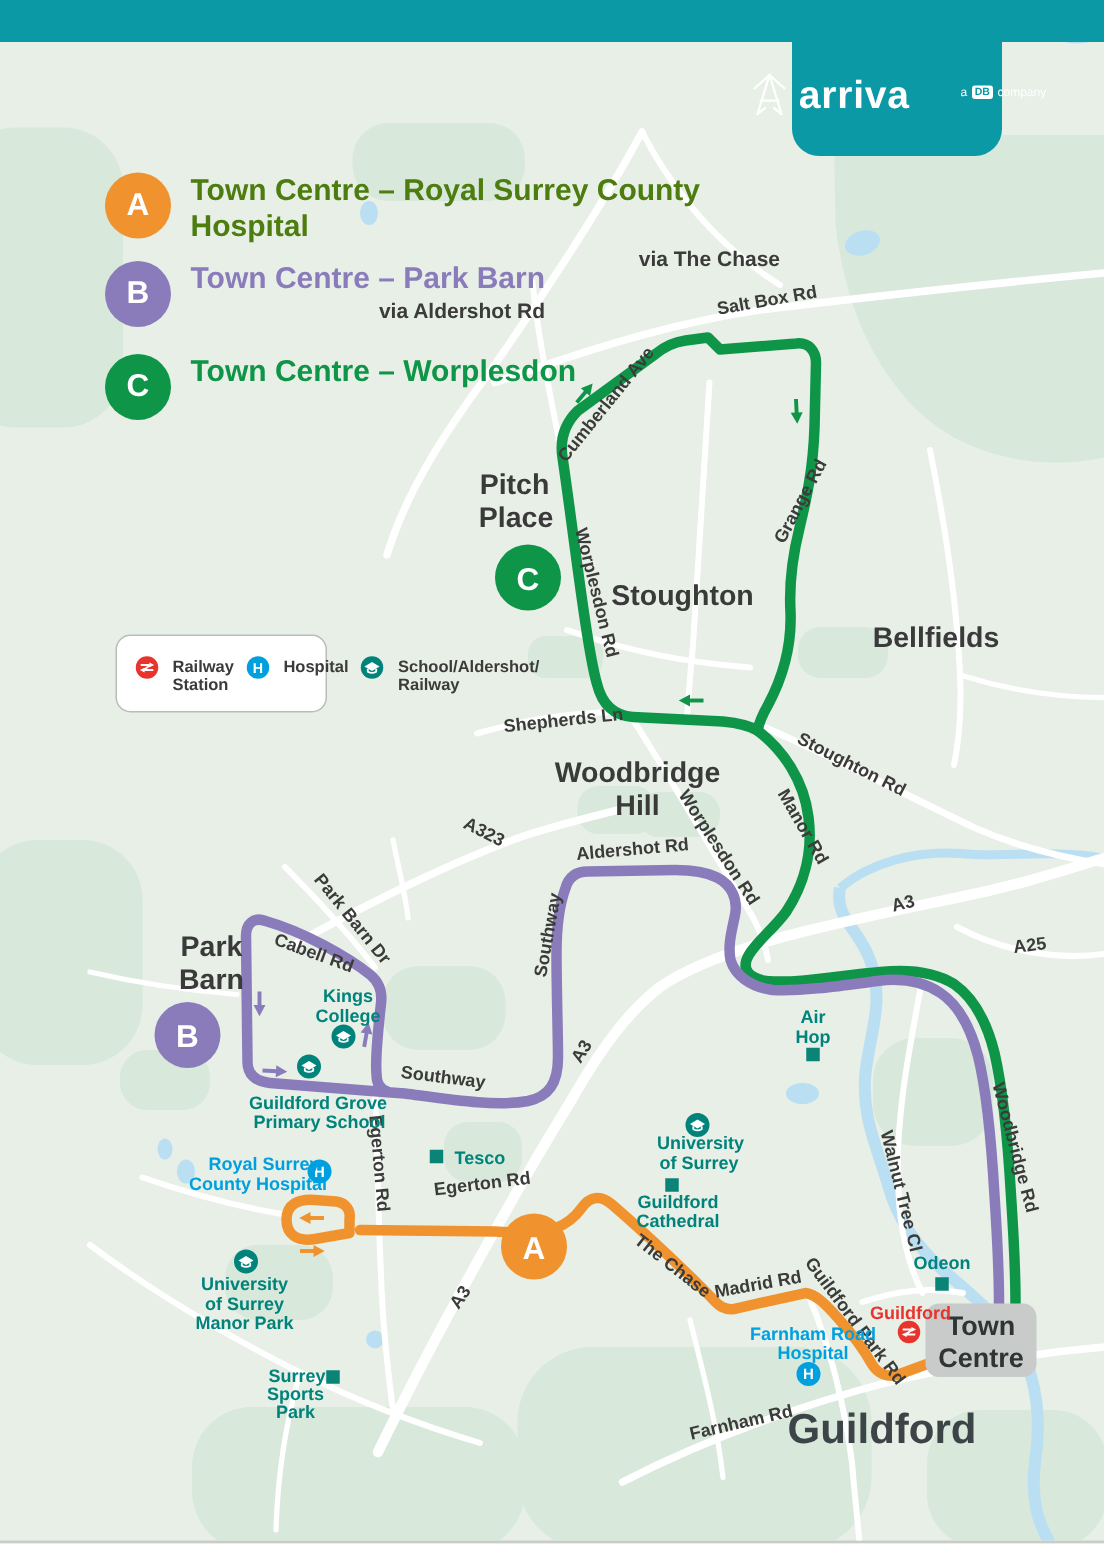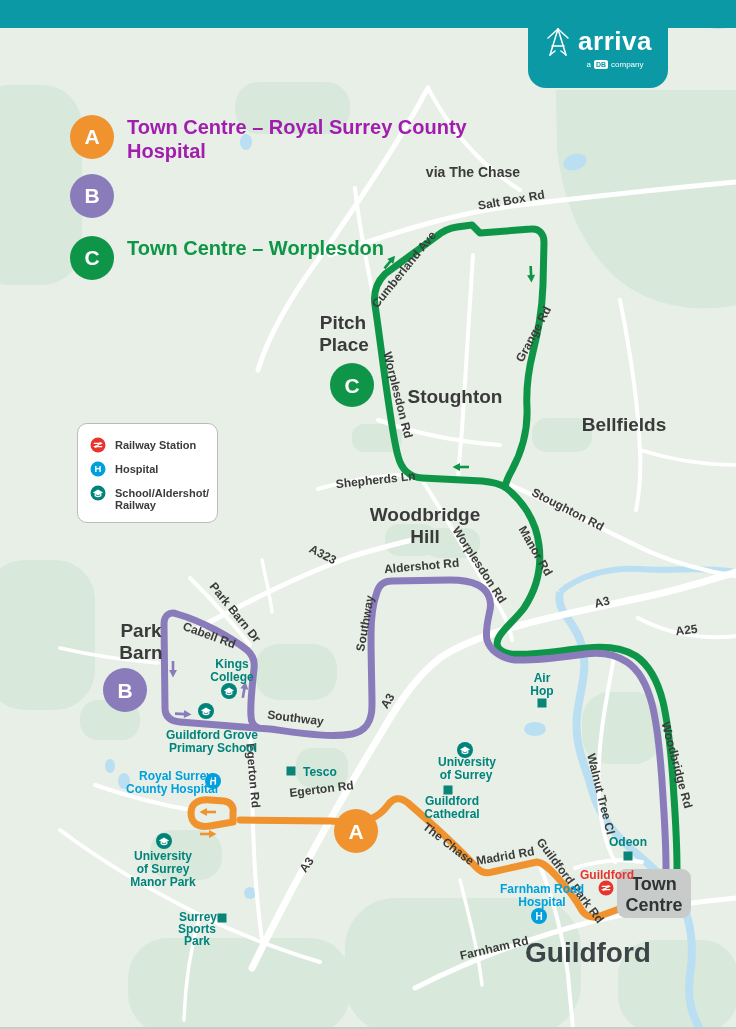--- a/index.html
+++ b/index.html
@@ -1,39 +1,39 @@
 <!DOCTYPE html>
 <html><head>
 <meta charset="utf-8">
 <style>
   html,body{margin:0;padding:0;background:#fff;}
   .page{position:relative;width:736px;height:1029px;overflow:hidden;
         background:#E7EFE6;font-family:"Liberation Sans",sans-serif;
         border-bottom:2px solid #C9CDC9;box-sizing:border-box;}
   svg{font-family:"Liberation Sans",sans-serif;}
   .topbar{position:absolute;left:0;top:0;width:736px;height:28px;background:#0B99A5;}
-  .brand-badge{position:absolute;left:528px;top:0;width:140px;height:88px;background:#0B99A5;
-        border-radius:0 0 18px 18px;display:flex;flex-direction:column;align-items:center;justify-content:center;}
+  .brand-badge{position:absolute;left:528px;top:16px;width:140px;height:88px;background:#0B99A5;
+        border-radius:0 0 18px 18px;display:flex;flex-direction:row;align-items:center;justify-content:center;}
   .brand-row{display:flex;align-items:center;gap:6px;margin-top:6px;}
   .brand-word{color:#fff;font-size:26px;font-weight:600;letter-spacing:.5px;}
   .brand-tag{display:flex;align-items:center;gap:3px;margin-top:2px;margin-left:34px;
         color:#fff;font-size:8px;}
   .db-box{background:#fff;color:#0B99A5;font-weight:700;font-size:7px;border-radius:2px;
         padding:1px 2px;line-height:1;}
   .route-legend{position:absolute;left:70px;top:112px;width:450px;}
   .route-row{position:absolute;left:0;display:flex;gap:13px;align-items:flex-start;}
   .route-badge{width:44px;height:44px;border-radius:50%;color:#fff;font-size:21px;font-weight:700;
         display:flex;align-items:center;justify-content:center;flex:0 0 44px;}
   .bg-a{background:#F0922D;} .bg-b{background:#8A7CBB;} .bg-c{background:#0E9548;}
-  .c-a{color:#a21caf;} .c-b{color:#8A7CBB;} .c-c{color:#0E9548;}
+  .c-a{color:#4d7c0f;} .c-b{color:#8A7CBB;} .c-c{color:#0E9548;}
   .route-title{font-size:20px;font-weight:700;line-height:24px;}
   .route-via{font-size:14px;font-weight:700;color:#3B3B3A;line-height:18px;text-align:right;}
   .map-key{position:absolute;left:77px;top:423px;width:141px;box-sizing:border-box;
         background:#fff;border:1.5px solid #B9BDB9;border-radius:10px;padding:13px 12px 11px 12px;
-        display:flex;flex-direction:column;gap:8px;}
+        display:flex;flex-direction:row;gap:8px;}
   .key-row{display:flex;gap:9px;align-items:flex-start;}
   .key-label{font-size:11px;font-weight:700;color:#3B3B3A;line-height:12px;padding-top:2px;}
   .key-icon{flex:0 0 16px;}
 </style>
 </head>
 <body>
 
 <div class="page">
 
 <svg width="736" height="1029" viewBox="0 0 736 1029" style="position:absolute;left:0;top:0;">
@@ -293,20 +293,24 @@
 <div class="route-legend">
   <div class="route-row" style="top:3px;">
     <div class="route-badge bg-a">A</div>
     <div>
       <div class="route-title c-a">Town Centre – Royal Surrey County Hospital</div>
       <div class="route-via">via The Chase</div>
     </div>
   </div>
   <div class="route-row" style="top:62px;">
     <div class="route-badge bg-b">B</div>
+    <div>
+      <div class="route-title c-b">Town Centre – Park Barn</div>
+      <div class="route-via">via Aldershot Rd</div>
+    </div>
   </div>
   <div class="route-row" style="top:124px;">
     <div class="route-badge bg-c">C</div>
     <div>
       <div class="route-title c-c">Town Centre – Worplesdon</div>
     </div>
   </div>
 </div>
 
 <div class="map-key">

